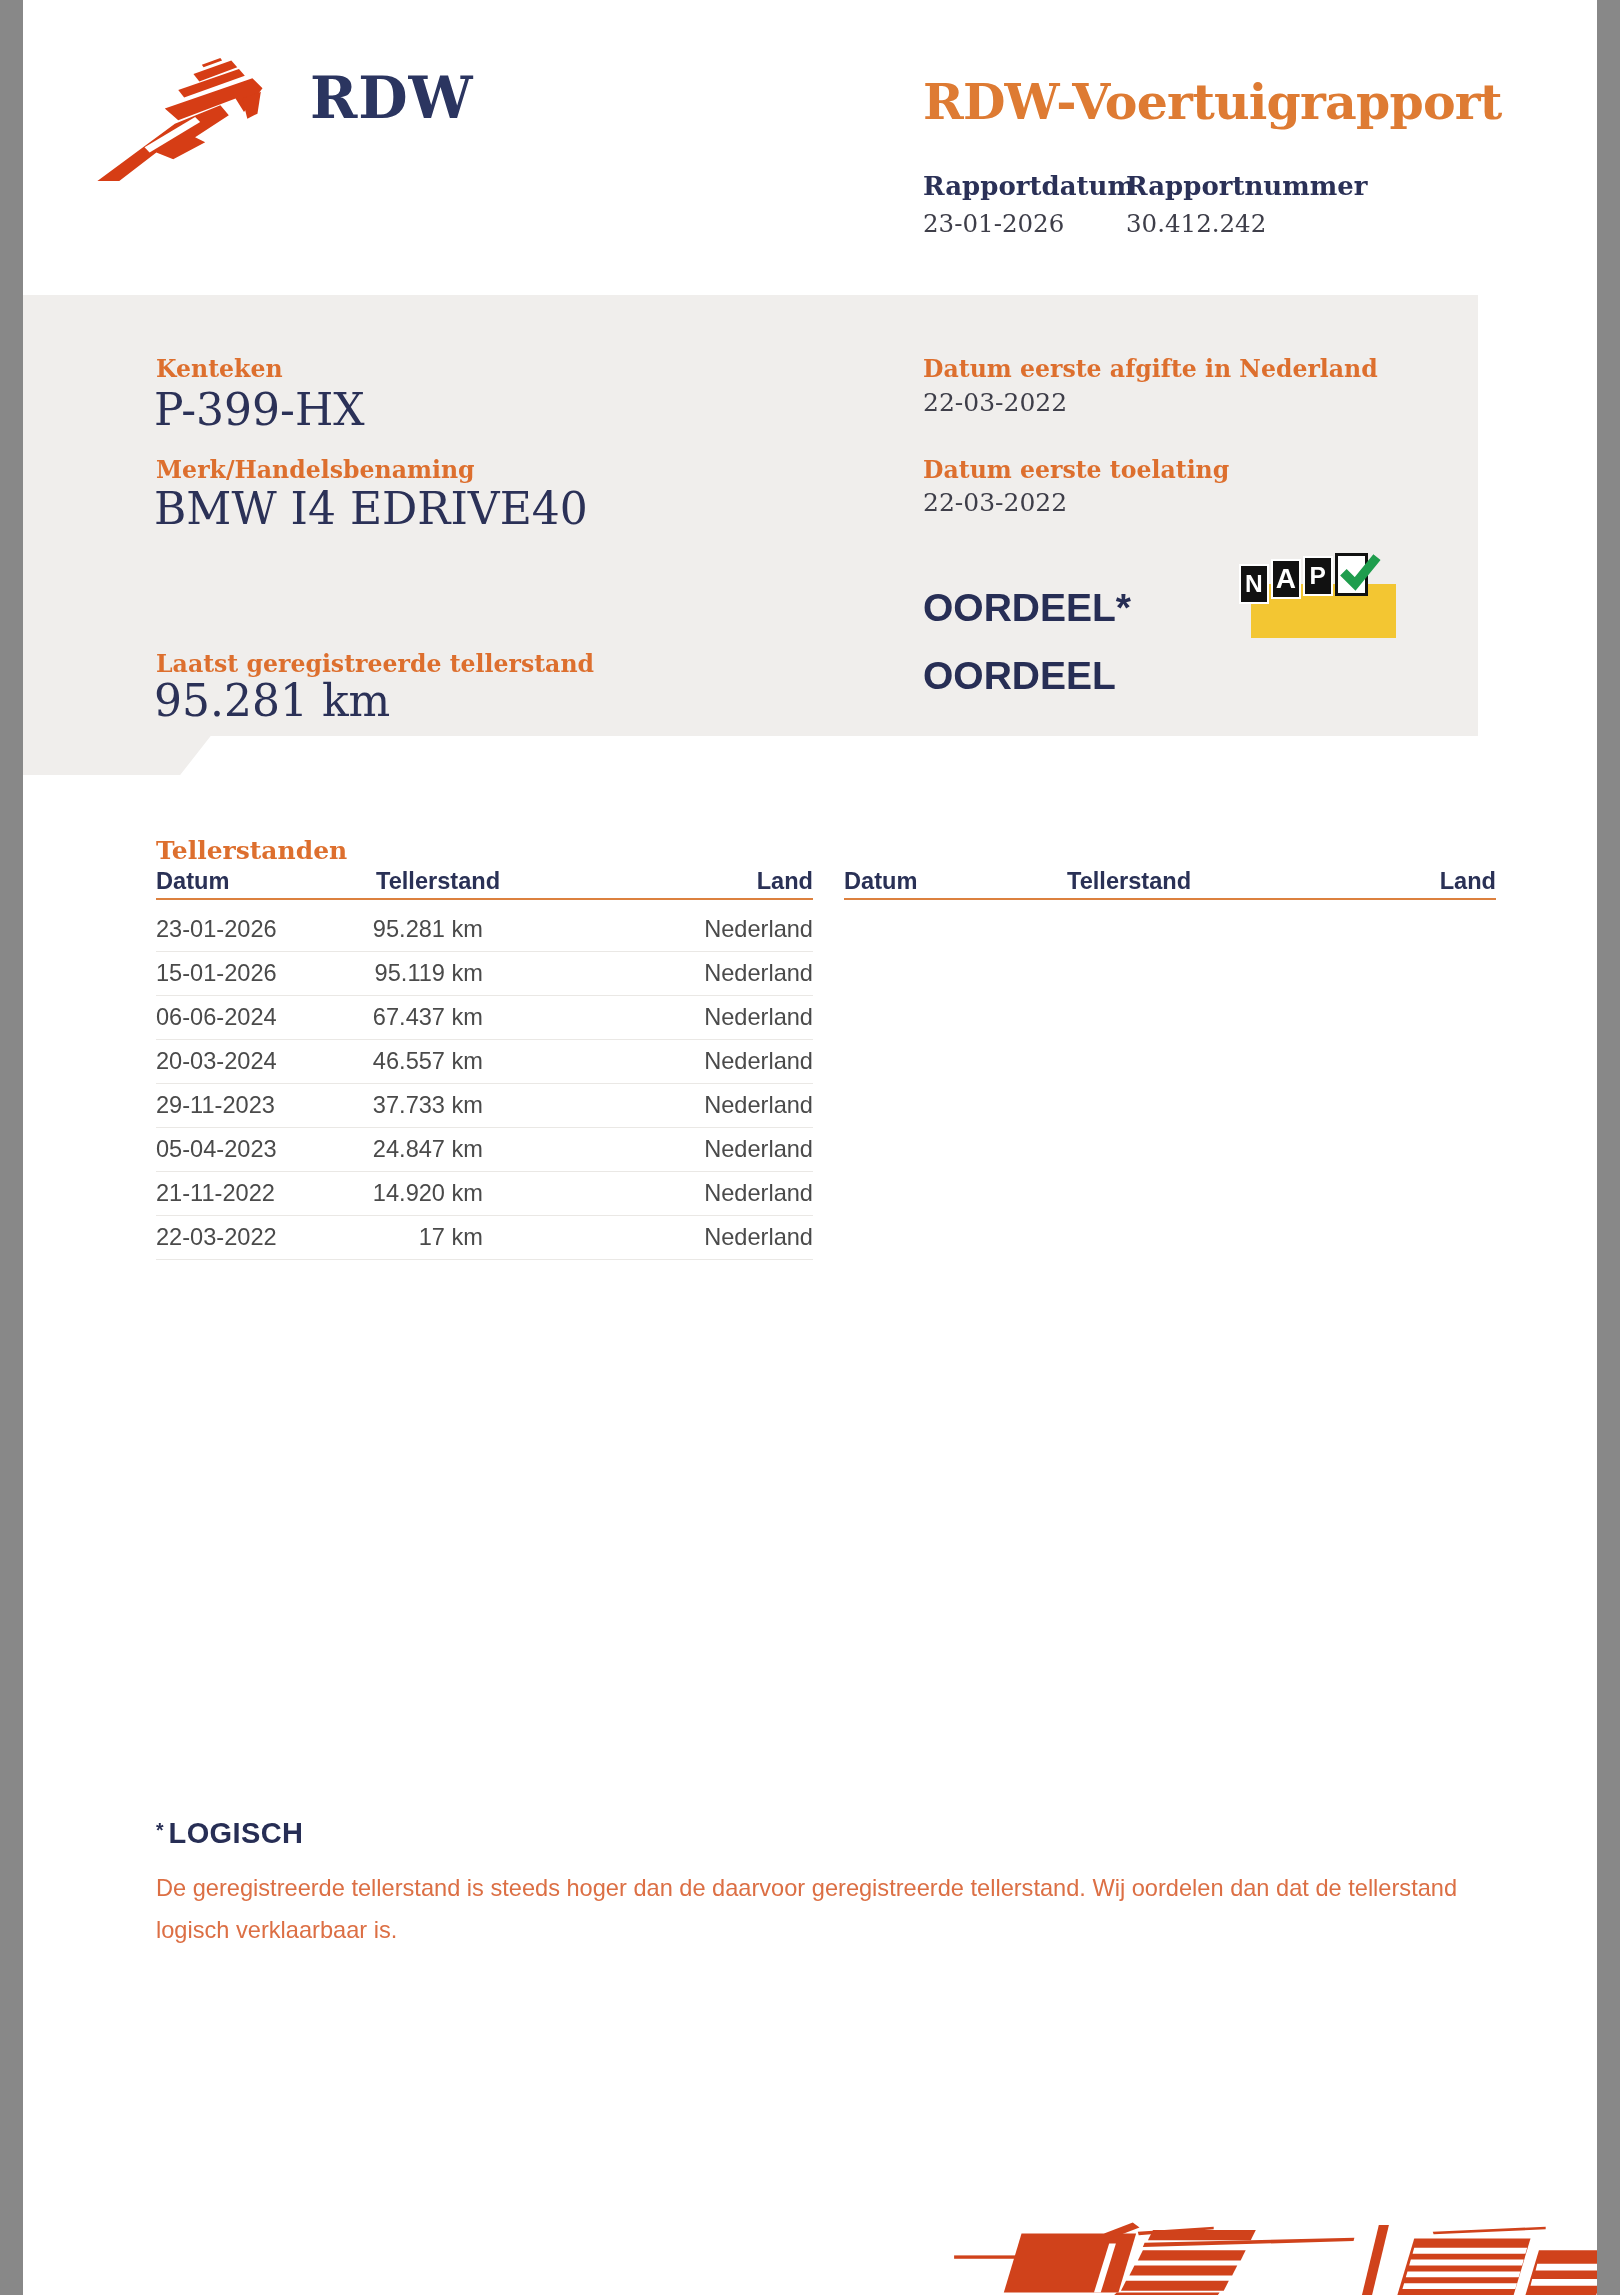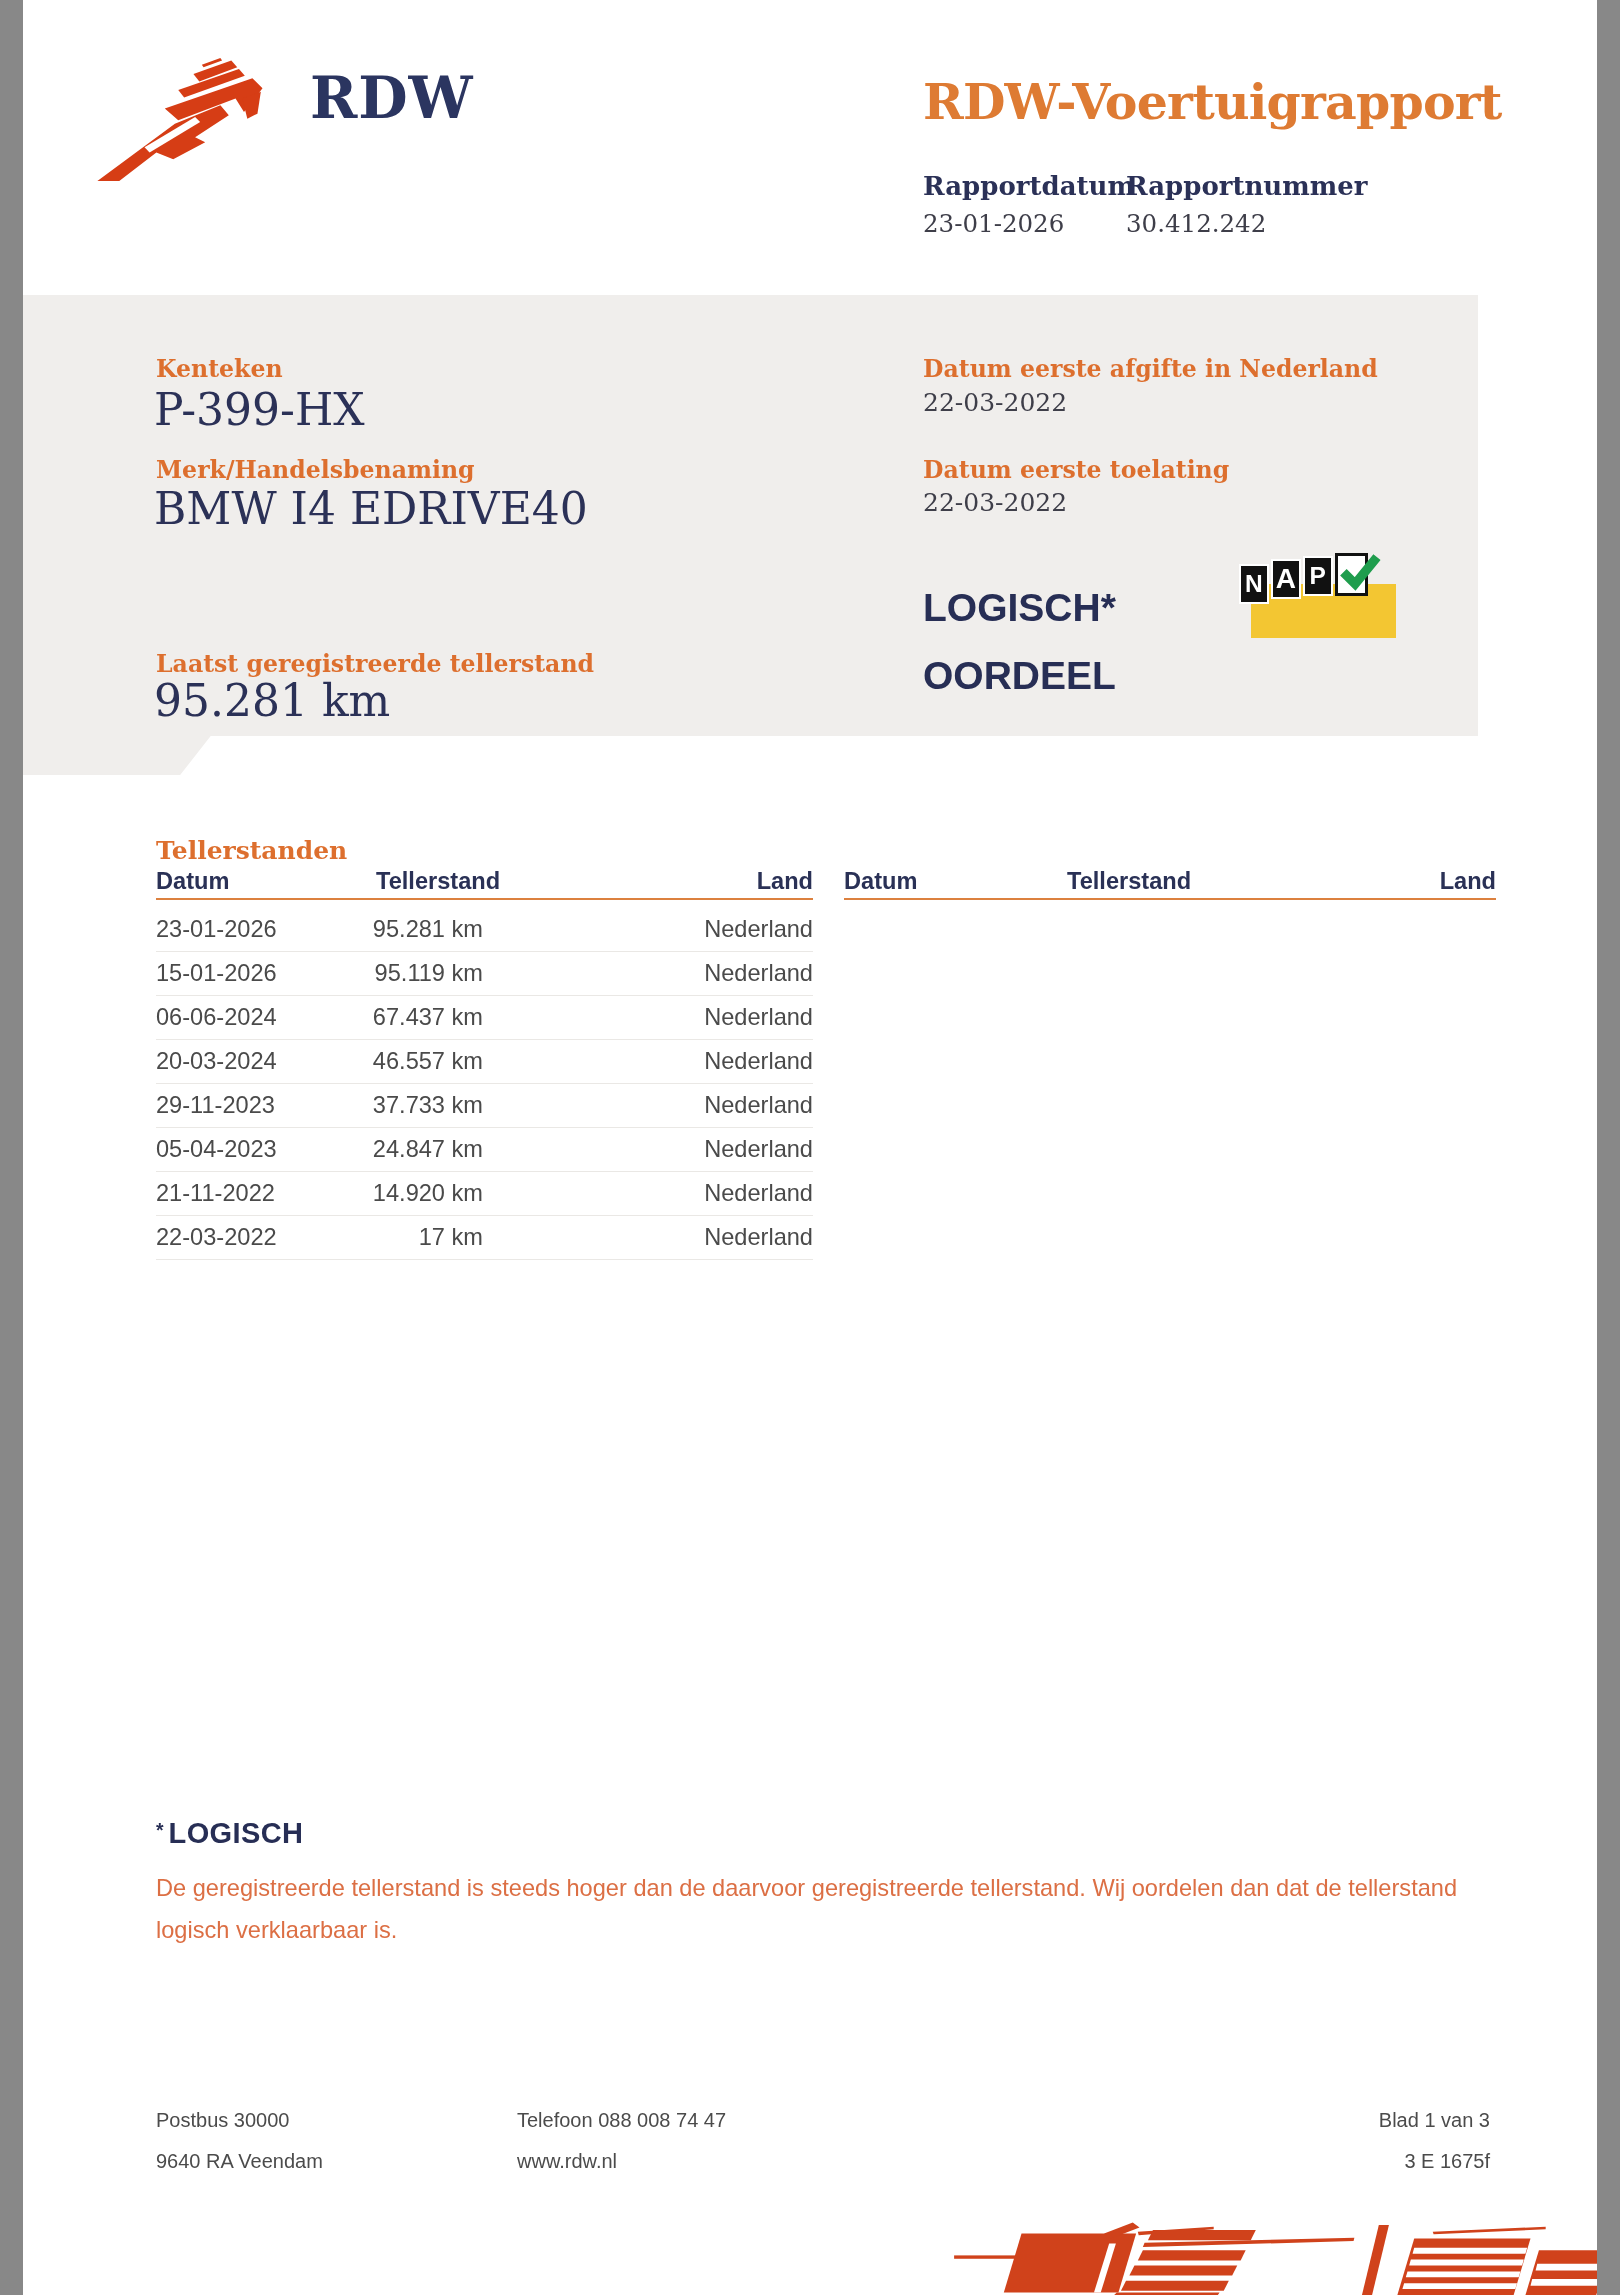--- a/index.html
+++ b/index.html
@@ -181,21 +181,21 @@
   <div class="abs field-value-lg f-kenteken-v">P-399-HX</div>
   <div class="abs field-label f-merk-l">Merk/Handelsbenaming</div>
   <div class="abs field-value-lg f-merk-v">BMW I4 EDRIVE40</div>
 
   <div class="abs field-label f-afgifte-l">Datum eerste afgifte in Nederland</div>
   <div class="abs field-value-sm f-afgifte-v">22-03-2022</div>
   <div class="abs field-label f-toelating-l">Datum eerste toelating</div>
   <div class="abs field-value-sm f-toelating-v">22-03-2022</div>
 
   <div class="abs oordeel">
-    <div>LOGISCH*</div>
+    <div>OORDEEL*</div>
     <div>OORDEEL</div>
   </div>
 
   <div class="abs nap">
     <div class="nap-yellow"></div>
     <div class="nap-tile nap-n">N</div>
     <div class="nap-tile nap-a">A</div>
     <div class="nap-tile nap-p">P</div>
     <div class="nap-check">
       <svg width="47" height="47" viewBox="0 0 56 56">
@@ -274,28 +274,20 @@
       <div class="c-land">Land</div>
     </div>
   </div>
 
   <div class="abs note-head">
     <span class="note-ast">*</span>
     <span class="note-word">LOGISCH</span>
   </div>
   <div class="abs note-body">De geregistreerde tellerstand is steeds hoger dan de daarvoor geregistreerde tellerstand. Wij oordelen dan dat de tellerstand logisch verklaarbaar is.</div>
 
-  <div class="abs footer">
-    <div class="abs ft-a1">Postbus 30000</div>
-    <div class="abs ft-a2">9640 RA Veendam</div>
-    <div class="abs ft-p1">Telefoon 088 008 74 47</div>
-    <div class="abs ft-p2">www.rdw.nl</div>
-    <div class="abs ft-b1">Blad 1 van 3</div>
-    <div class="abs ft-b2">3 E 1675f</div>
-  </div>
 
   <svg class="abs bottom-art" width="709" height="75" viewBox="0 0 840 89">
     <g fill="#D0421B">
       <rect x="22" y="42" width="86" height="4"></rect>
       <polygon points="81,86 102,16 238,16 217,86"></polygon>
       <polygon points="200,16 234,3 242,9 208,22"></polygon>
       <polygon points="240,14 330,8 330,11 241,18"></polygon>
       <polygon points="252,24 258,12 380,12 374,24"></polygon>
       <polygon points="246,32 248,27 497,21 496,25"></polygon>
       <polygon points="240,48 246,36 368,36 362,48"></polygon>

